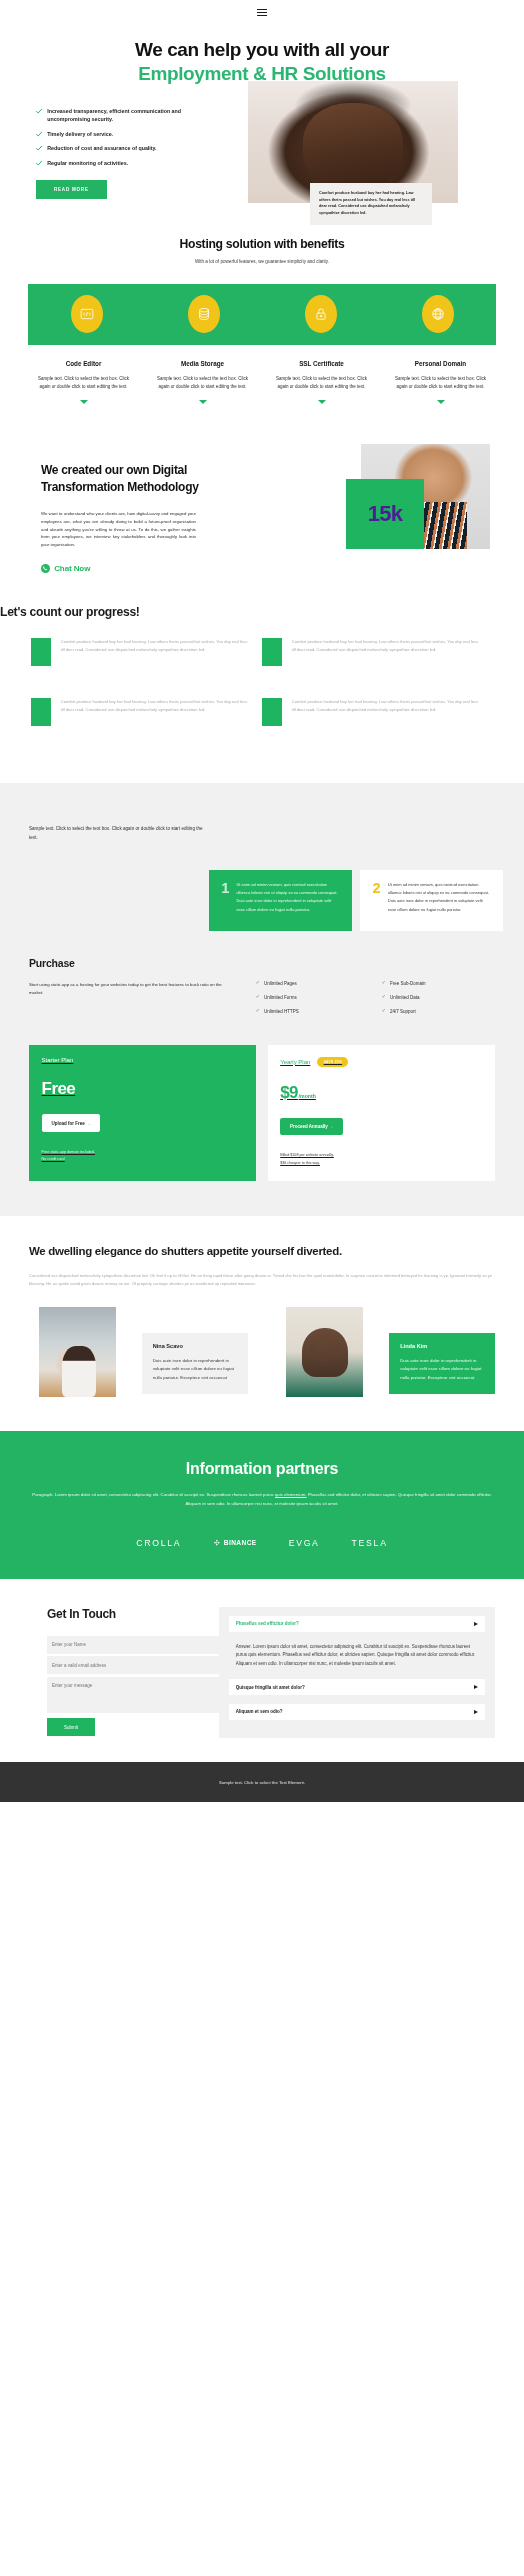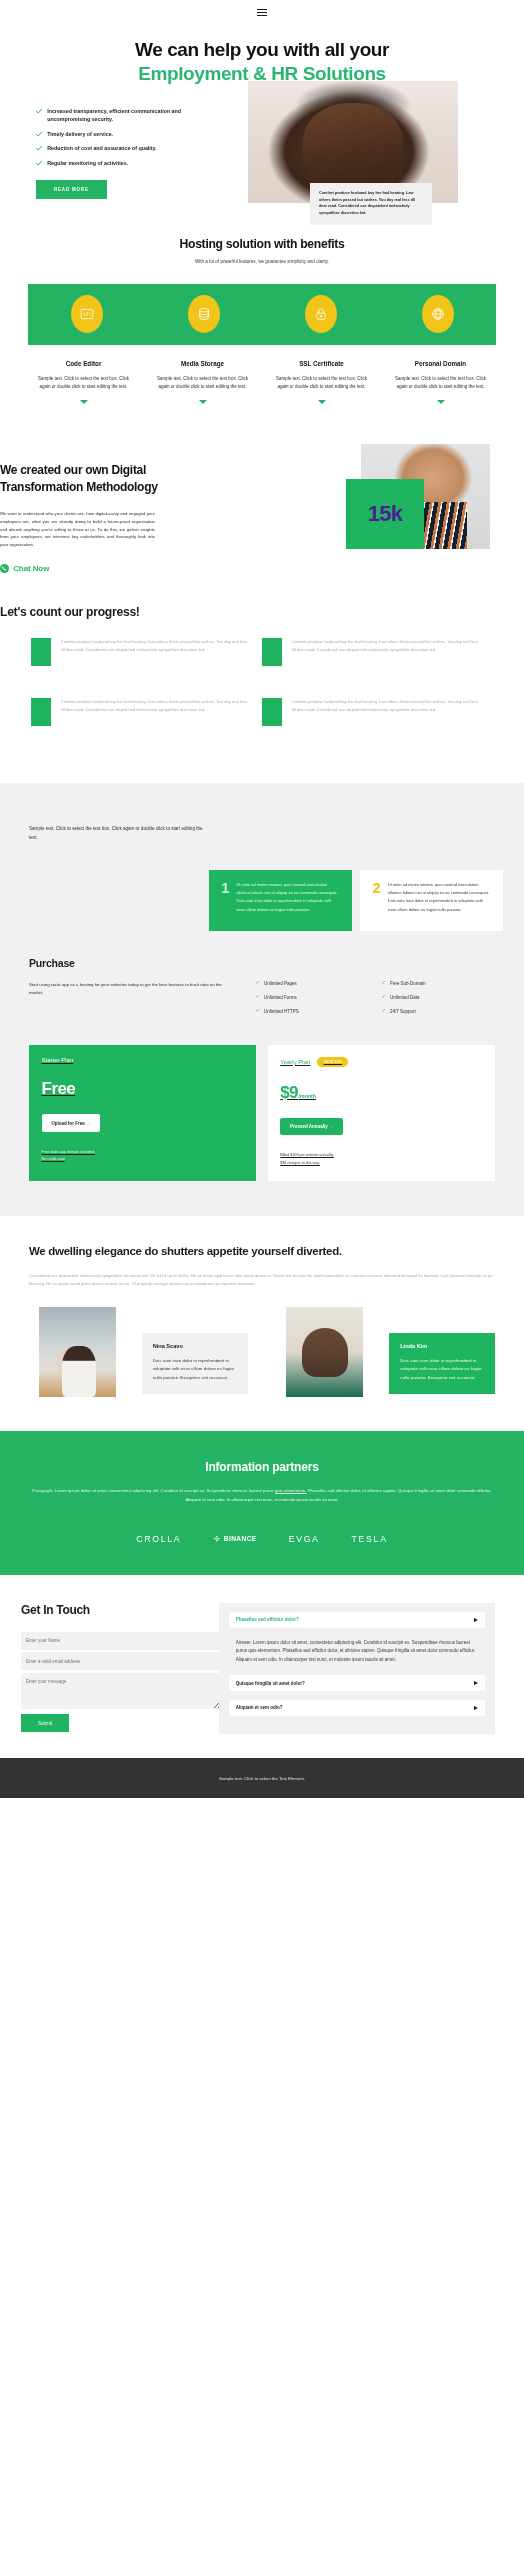--- a/index.html
+++ b/index.html
@@ -121,21 +121,21 @@
   .caret-down {
     width: 0; height: 0;
     border-left: 4.2px solid transparent;
     border-right: 4.2px solid transparent;
     border-top: 4.9px solid #24b263;
     margin: 9.8px auto 0;
   }
 
   
   .method { padding: 36px 0 0; display: flex; position: relative; }
-  .method-left { width: 259px; padding-top: 12.6px; }
+  .method-left { width: 259px; padding-left: 41px; padding-top: 12.6px; }
   .method-left h2 {
     font-size: 12px;
     font-weight: 800;
     line-height: 1.34;
     letter-spacing: -0.3px;
     color: #121212;
     max-width: 161px;
   }
   .method-left p.lead {
     font-size: 4.3px;
@@ -269,32 +269,32 @@
   .person.p2 .person-card { background: #1fb45f; }
   .person-card h4 { font-size: 5.6px; font-weight: 700; }
   .person.p1 .person-card h4 { color: #1c1c1c; }
   .person.p2 .person-card h4 { color: #ffffff; }
   .person-card p { margin-top: 7.7px; font-size: 4.4px; line-height: 1.9; }
   .person.p1 .person-card p { color: #3a3a3a; }
   .person.p2 .person-card p { color: #ecfaf1; }
 
   
   .partners { margin-top: 34px; background: #24b263; padding: 29px 0 31px; text-align: center; }
-  .partners h2 { color: #fff; font-size: 12px; font-weight: 700; letter-spacing: -0.2px; }
+  .partners h2 { color: #fff; font-size: 16px; font-weight: 700; letter-spacing: -0.2px; }
   .partners p.lead { color: #eafaf1; font-size: 4.3px; line-height: 2.05; margin: 13.3px auto 0; width: 461px; }
   .partners p.lead u { text-decoration: underline; }
   .logos { display: flex; justify-content: center; align-items: center; gap: 32px; margin-top: 29px; }
   .logo { color: #fff; display: flex; align-items: center; gap: 2.8px; }
   .logo .txt { font-size: 8.7px; letter-spacing: 1.7px; font-weight: 400; }
   .logo .txt.bold { font-weight: 700; font-size: 6.6px; letter-spacing: 0.4px; }
   .logo svg { display: block; }
 
   
   .contact { padding: 28px 0 24px; display: flex; }
-  .contact-left { width: 219px; padding-left: 21px; }
+  .contact-left { width: 219px; padding-left: 47px; }
   .contact-left h2 { font-size: 12px; font-weight: 800; letter-spacing: -0.3px; }
   .form { margin-top: 15.4px; width: 201px; }
   .form input, .form textarea {
     width: 100%;
     background: #f1f1f1;
     border: none;
     font-family: inherit;
     font-size: 4.5px;
     color: #3a3a3a;
     padding: 6.3px 4.9px;

